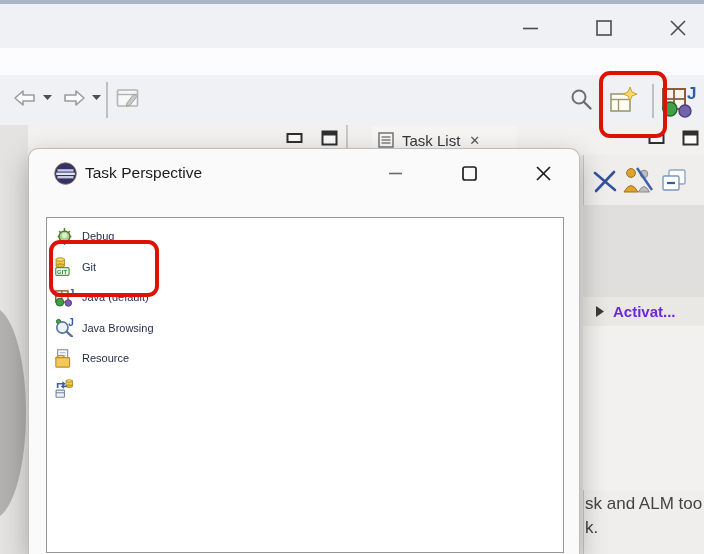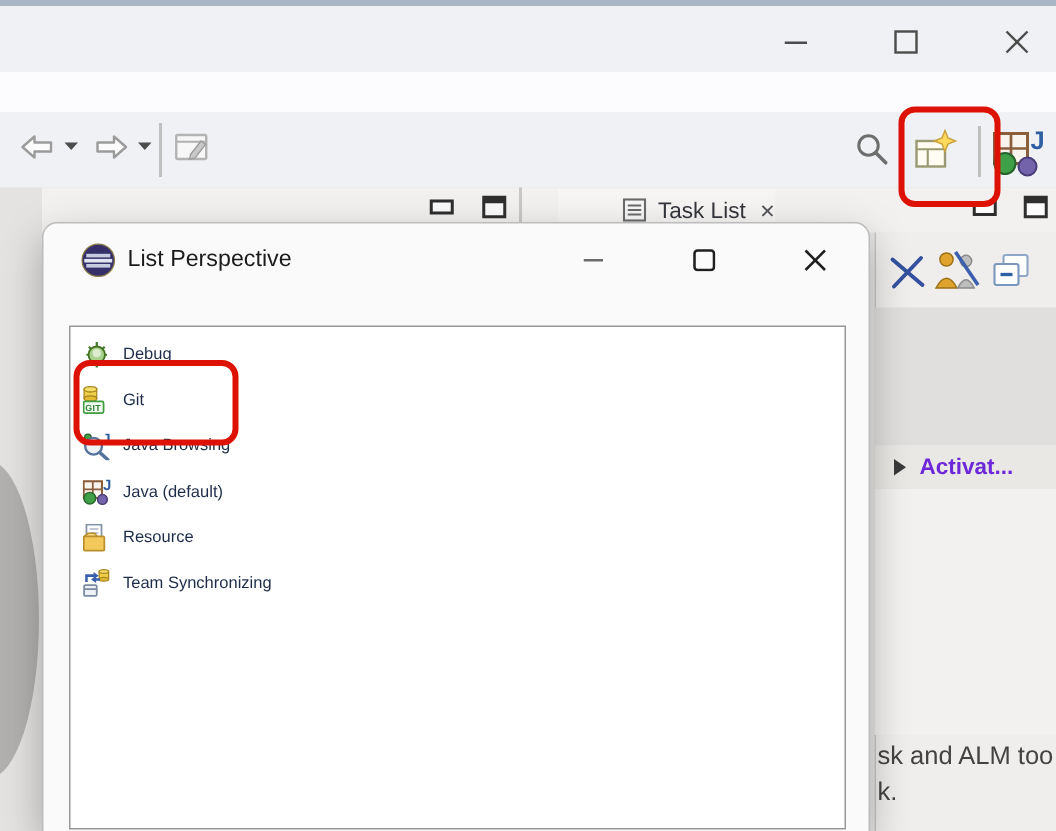--- a/index.html
+++ b/index.html
@@ -11,21 +11,21 @@
   .abs{position:absolute;}
   
   #top-border{left:0;top:0;width:704px;height:4px;background:#a9b6c5;}
   #titlebar{left:0;top:4px;width:704px;height:44px;background:#f0f1f4;}
   #menubar{left:0;top:48px;width:704px;height:27px;background:#fcfcfe;}
   #main-toolbar{left:0;top:75px;width:704px;height:50px;background:#f0f1f4;}
   .vsep{width:1.5px;background:#bfbfbf;}
   
   #views-bg{left:0;top:125px;width:704px;height:429px;background:#e8e6e4;}
   #tabstrip{left:0;top:125px;width:704px;height:30px;background:#f2f1ef;}
-  #tab-task-list{left:372px;top:126px;width:145px;height:29px;background:#f6f5f3;display:flex;align-items:center;gap:7px;padding-left:6px;box-sizing:border-box;justify-content:flex-end;}
+  #tab-task-list{left:372px;top:126px;width:145px;height:29px;background:#f6f5f3;display:flex;align-items:center;gap:7px;padding-left:6px;box-sizing:border-box;}
   #tab-task-list .tablabel{font-size:15px;color:#35353c;}
   #tab-task-list .tabclose{font-size:13px;color:#55555c;margin-left:2px;}
   #left-strip{left:0;top:125px;width:28px;height:429px;background:#e4e3e1;overflow:hidden;}
   #left-blob{left:-42px;top:182px;width:68px;height:212px;background:#b2b1af;border-radius:50%;}
   #right-panel{left:583px;top:155px;width:121px;height:399px;background:#f0eeec;border-left:1px solid #c9c7c5;box-sizing:border-box;}
   #rp-band-dark{left:583px;top:205px;width:121px;height:92px;background:#e1dfdd;}
   #rp-activate-row{left:583px;top:297px;width:121px;height:29px;background:#eae8e5;display:flex;align-items:center;}
   #rp-activate-row .alabel{font-size:15px;font-weight:600;color:#6d28d9;margin-left:8px;}
   #rp-lower{left:583px;top:326px;width:121px;height:164px;background:#f3f1ef;}
   .welcome{left:585px;width:119px;overflow:hidden;white-space:nowrap;font-size:17px;color:#434343;}
@@ -272,21 +272,21 @@
 <div class="abs welcome" style="top:518px;">k.</div>
 
 <div class="abs" id="dialog">
   <div id="dlg-titlebar">
     <svg class="abs" style="left:25px;top:13px;" width="23" height="23">
       <circle cx="11.5" cy="11.5" r="10.8" fill="#35306a" stroke="#8a7a46" stroke-width="0.8"></circle>
       <rect x="3.5" y="7.2" width="16" height="2.4" fill="#c7cbde"></rect>
       <rect x="2.2" y="10.6" width="18.6" height="2.4" fill="#e2e5f0"></rect>
       <rect x="3.5" y="14" width="16" height="2.4" fill="#c7cbde"></rect>
     </svg>
-    <span id="dlg-title">List Perspective</span>
+    <span id="dlg-title">Task Perspective</span>
     <div class="dlgctl" style="left:352px;">
       <svg width="13" height="3">
           <line x1="0" y1="1.5" x2="13" y2="1.5" stroke="#6a6a6a" stroke-width="1.6"></line>
         </svg>
     </div>
     <div class="dlgctl" style="left:426px;">
       <svg width="15" height="15">
           <rect x="1" y="1" width="13" height="13" rx="2" fill="none" stroke="#1f1f1f" stroke-width="1.7"></rect>
         </svg>
     </div>
@@ -307,44 +307,43 @@
 
   <div class="prow">
     <svg class="picon" width="19" height="19">
           <use href="#i-git"></use>
         </svg>
     <span class="plabel">Git</span>
   </div>
 
   <div class="prow">
     <svg class="picon" width="19" height="19">
+          <use href="#i-java"></use>
+        </svg>
+    <span class="plabel">Java (default)</span>
+  </div>
+
+  <div class="prow">
+    <svg class="picon" width="19" height="19">
           <use href="#i-java-browsing"></use>
         </svg>
     <span class="plabel">Java Browsing</span>
   </div>
 
-  <div class="prow">
-    <svg class="picon" width="19" height="19">
-          <use href="#i-java"></use>
-        </svg>
-    <span class="plabel">Java (default)</span>
-  </div>
-
 
 
   <div class="prow">
     <svg class="picon" width="19" height="19">
           <use href="#i-resource"></use>
         </svg>
     <span class="plabel">Resource</span>
   </div>
 
   <div class="prow">
     <svg class="picon" width="19" height="19">
           <use href="#i-team-sync"></use>
         </svg>
-    <span class="plabel">Team Synchronizing</span>
   </div>
 </div>
 </div>
 
 <div class="abs redbox" id="anno-toolbar" style="border-color: rgb(221, 18, 5);"></div>
 <div class="abs redbox" id="anno-git" style="border-color: rgb(221, 18, 5);"></div>
 
 </body></html>

